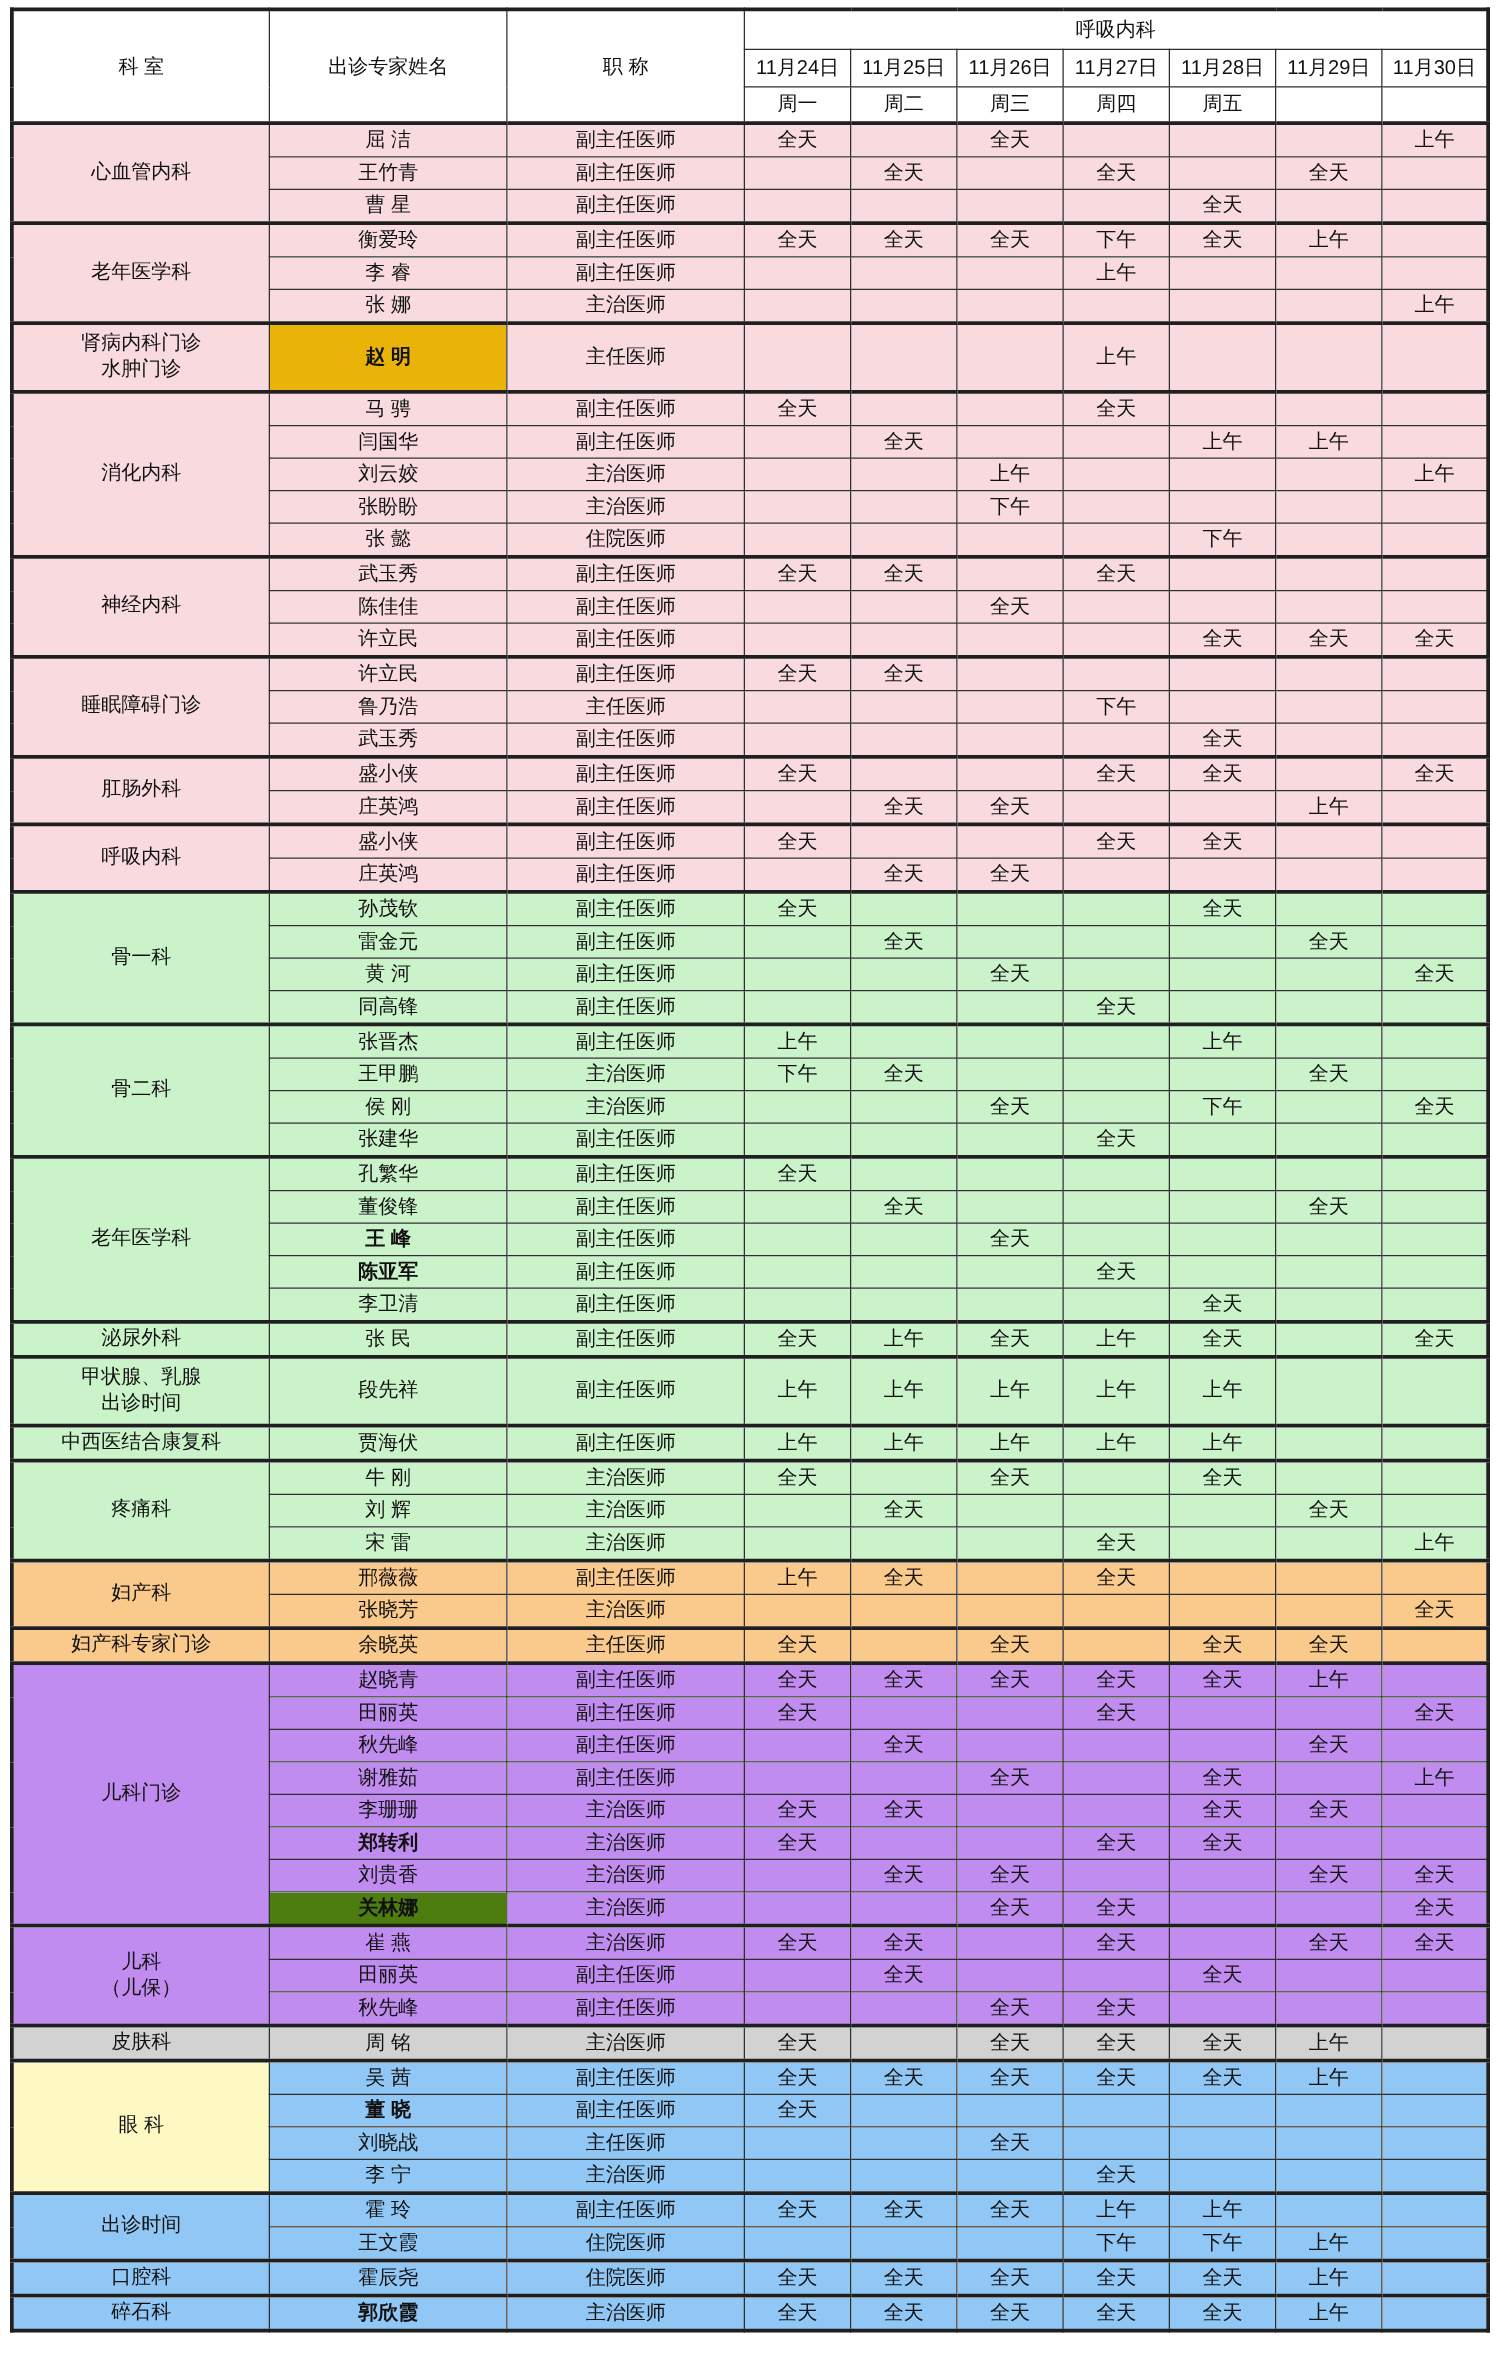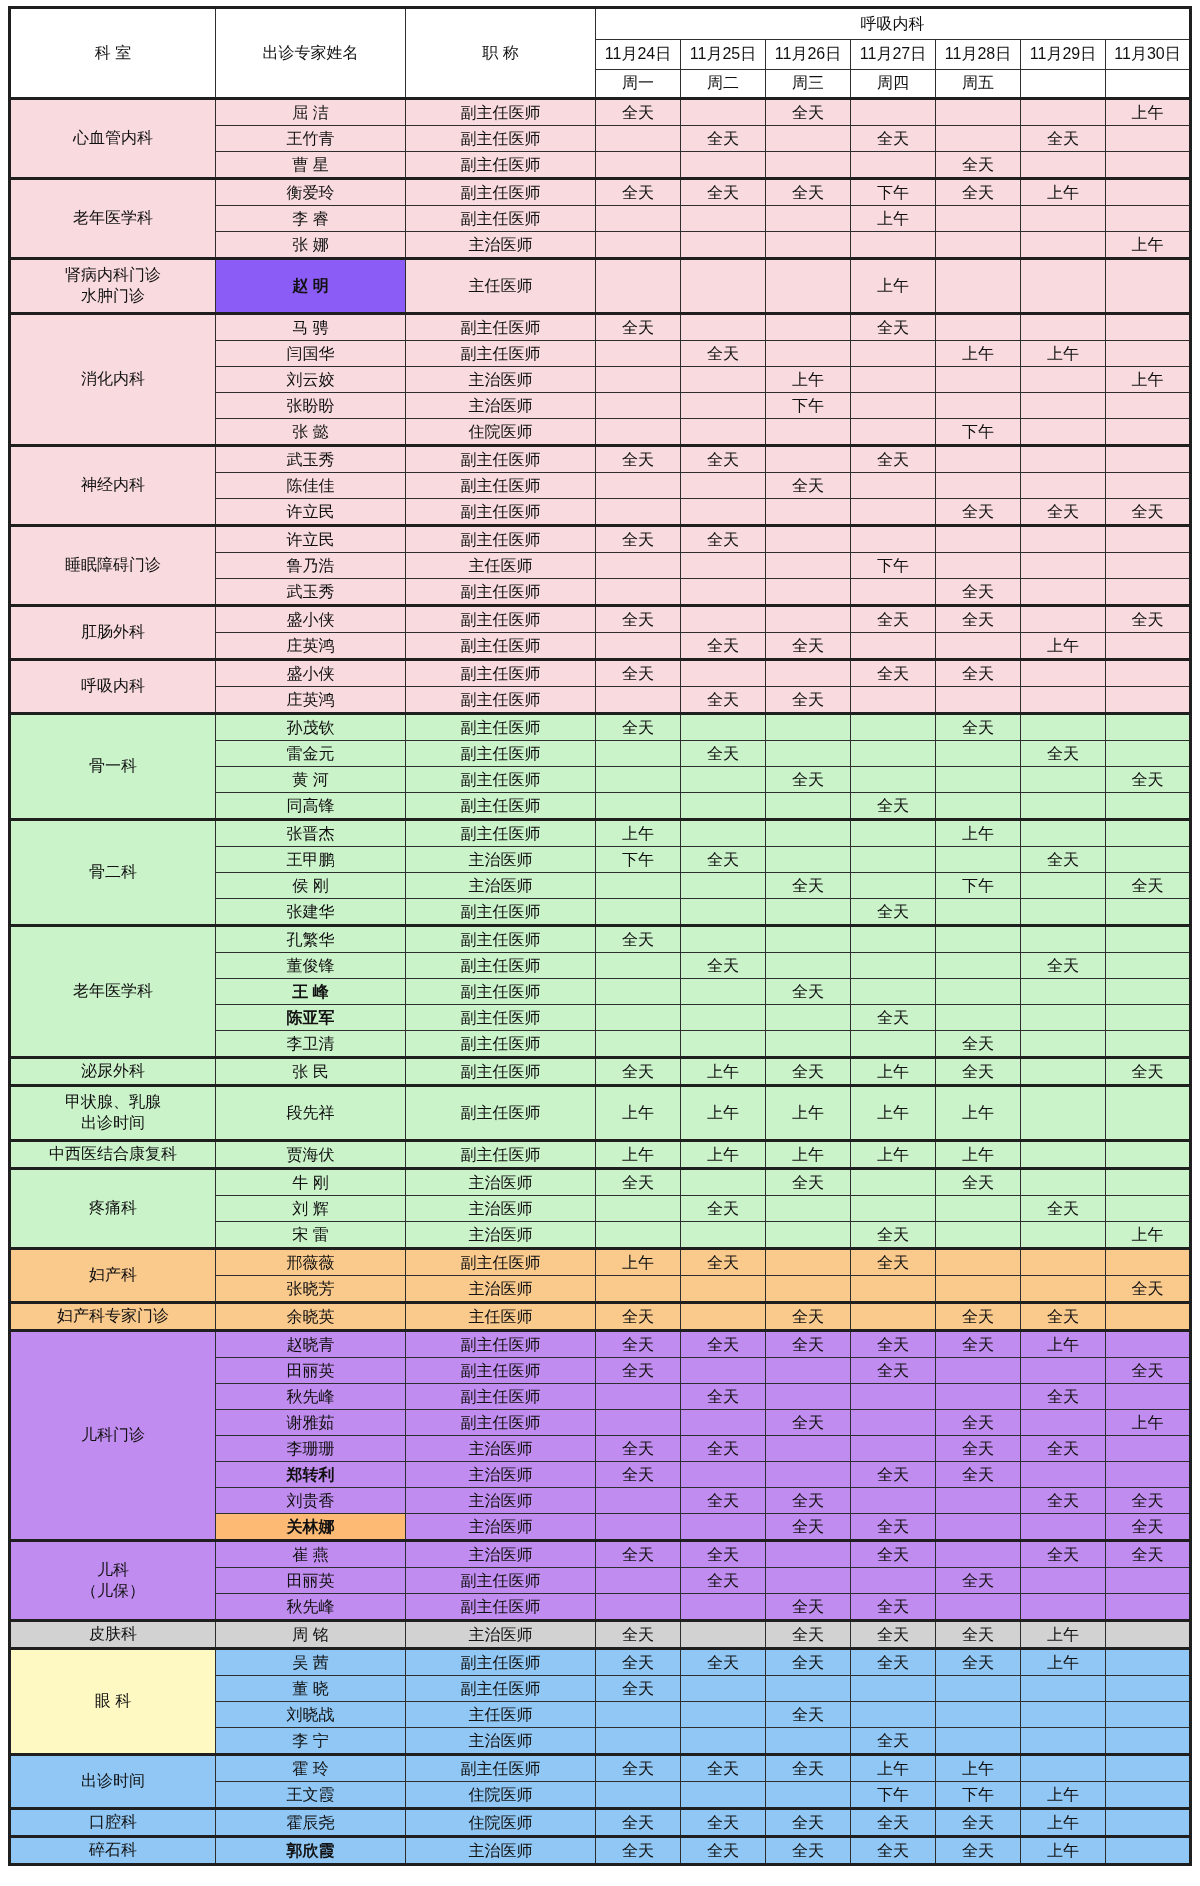--- a/index.html
+++ b/index.html
@@ -126,21 +126,21 @@
           <td style="background: rgb(249, 219, 223);"></td>
           <td style="background: rgb(249, 219, 223);"></td>
           <td style="background: rgb(249, 219, 223);"></td>
           <td style="background: rgb(249, 219, 223);"></td>
           <td style="background: rgb(249, 219, 223);"></td>
           <td style="background: rgb(249, 219, 223);">上午</td>
         </tr>
         <tr class="sec-start tall">
           <td class="dept" rowspan="1" style="background: rgb(249, 219, 223);">肾病内科门诊
 水肿门诊</td>
-          <td class="bold" style="background: #8b5cf6;">赵 明</td>
+          <td class="bold" style="background: #eab308;">赵 明</td>
           <td style="background: rgb(249, 219, 223);">主任医师</td>
           <td style="background: rgb(249, 219, 223);"></td>
           <td style="background: rgb(249, 219, 223);"></td>
           <td style="background: rgb(249, 219, 223);"></td>
           <td style="background: rgb(249, 219, 223);">上午</td>
           <td style="background: rgb(249, 219, 223);"></td>
           <td style="background: rgb(249, 219, 223);"></td>
           <td style="background: rgb(249, 219, 223);"></td>
         </tr>
         <tr class="sec-start">
@@ -637,21 +637,21 @@
           <td style="background: rgb(193, 140, 240);">主治医师</td>
           <td style="background: rgb(193, 140, 240);"></td>
           <td style="background: rgb(193, 140, 240);">全天</td>
           <td style="background: rgb(193, 140, 240);">全天</td>
           <td style="background: rgb(193, 140, 240);"></td>
           <td style="background: rgb(193, 140, 240);"></td>
           <td style="background: rgb(193, 140, 240);">全天</td>
           <td style="background: rgb(193, 140, 240);">全天</td>
         </tr>
         <tr>
-          <td class="bold" style="background: #fdba74;">关林娜</td>
+          <td class="bold" style="background: #4d7c0f;">关林娜</td>
           <td style="background: rgb(193, 140, 240);">主治医师</td>
           <td style="background: rgb(193, 140, 240);"></td>
           <td style="background: rgb(193, 140, 240);"></td>
           <td style="background: rgb(193, 140, 240);">全天</td>
           <td style="background: rgb(193, 140, 240);">全天</td>
           <td style="background: rgb(193, 140, 240);"></td>
           <td style="background: rgb(193, 140, 240);"></td>
           <td style="background: rgb(193, 140, 240);">全天</td>
         </tr>
         <tr class="sec-start">
@@ -707,21 +707,21 @@
           <td style="background: rgb(144, 199, 245);">副主任医师</td>
           <td style="background: rgb(144, 199, 245);">全天</td>
           <td style="background: rgb(144, 199, 245);">全天</td>
           <td style="background: rgb(144, 199, 245);">全天</td>
           <td style="background: rgb(144, 199, 245);">全天</td>
           <td style="background: rgb(144, 199, 245);">全天</td>
           <td style="background: rgb(144, 199, 245);">上午</td>
           <td style="background: rgb(144, 199, 245);"></td>
         </tr>
         <tr>
-          <td style="background: rgb(144, 199, 245);">董 晓</td>
+          <td style="background: rgb(144, 199, 245); font-weight: bold;">董 晓</td>
           <td style="background: rgb(144, 199, 245);">副主任医师</td>
           <td style="background: rgb(144, 199, 245);">全天</td>
           <td style="background: rgb(144, 199, 245);"></td>
           <td style="background: rgb(144, 199, 245);"></td>
           <td style="background: rgb(144, 199, 245);"></td>
           <td style="background: rgb(144, 199, 245);"></td>
           <td style="background: rgb(144, 199, 245);"></td>
           <td style="background: rgb(144, 199, 245);"></td>
         </tr>
         <tr>

